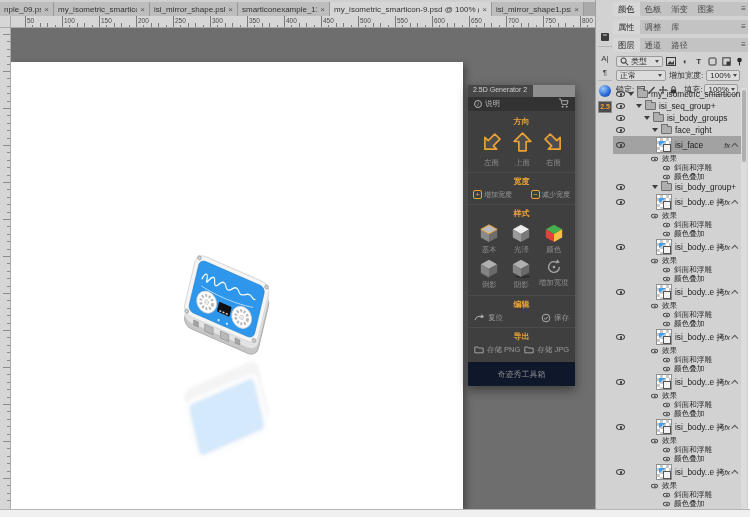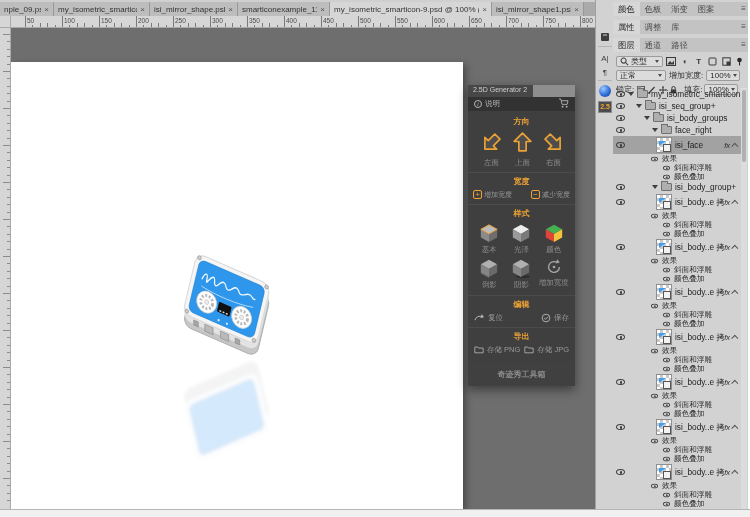--- a/index.html
+++ b/index.html
@@ -49,22 +49,22 @@
   .gp-dir { width:31px; display:flex; flex-direction:column; align-items:center; gap:2px; }
   .gp-dir-label, .gp-style-label { color:#8f8f8f; font-size:7.5px; text-align:center; line-height:1.15; }
   .gp-width-row { display:flex; justify-content:space-between; padding:1px 0; }
   .gp-wbtn { display:flex; align-items:center; gap:2px; color:#9a9a9a; font-size:7px; }
   .pm { width:9px; height:9px; border:1px solid #eda335; color:#eda335; border-radius:2px; font-size:8px;
         line-height:7px; text-align:center; flex:none; }
   .gp-style-grid { display:flex; flex-wrap:wrap; }
   .gp-style { width:33.3%; display:flex; flex-direction:column; align-items:center; gap:1px; margin:2px 0; }
   .gp-edit-row, .gp-export-row { display:flex; justify-content:space-between; padding:1px 1px; }
   .gp-act { display:flex; align-items:center; gap:3px; color:#9a9a9a; font-size:7.5px; white-space:nowrap; }
-  .gp-footer { height:24px; background:#404040; color:#8d8d8d; font-size:8px; display:flex;
-               align-items:center; justify-content:center; flex:none;font-weight:bold; }
+  .gp-footer { height:24px; background:#0f172a; color:#8d8d8d; font-size:8px; display:flex;
+               align-items:center; justify-content:center; flex:none; }
 
   
   .dockstrip { position:absolute; left:595px; top:0; width:18px; height:509px; background:#d2d2d2;
                border-left:1px solid #a0a0a0; }
   .dock-icon { position:absolute; left:2px; width:14px; height:13px; display:flex; align-items:center;
                justify-content:center; font-size:8px; color:#3c3c3c; }
   .dock-sep { position:absolute; left:2px; width:14px; border-top:1px solid #b4b4b4; }
   .dock-sphere { width:12px; height:12px; border-radius:50%;
                  background:radial-gradient(circle at 35% 30%, #9ec9ff, #2f6fd8 55%, #123a8a); }
   .dock-gen { width:14px; height:12px; background:#4c4c4c; border:1px solid #8a8a8a; color:#eda335;

